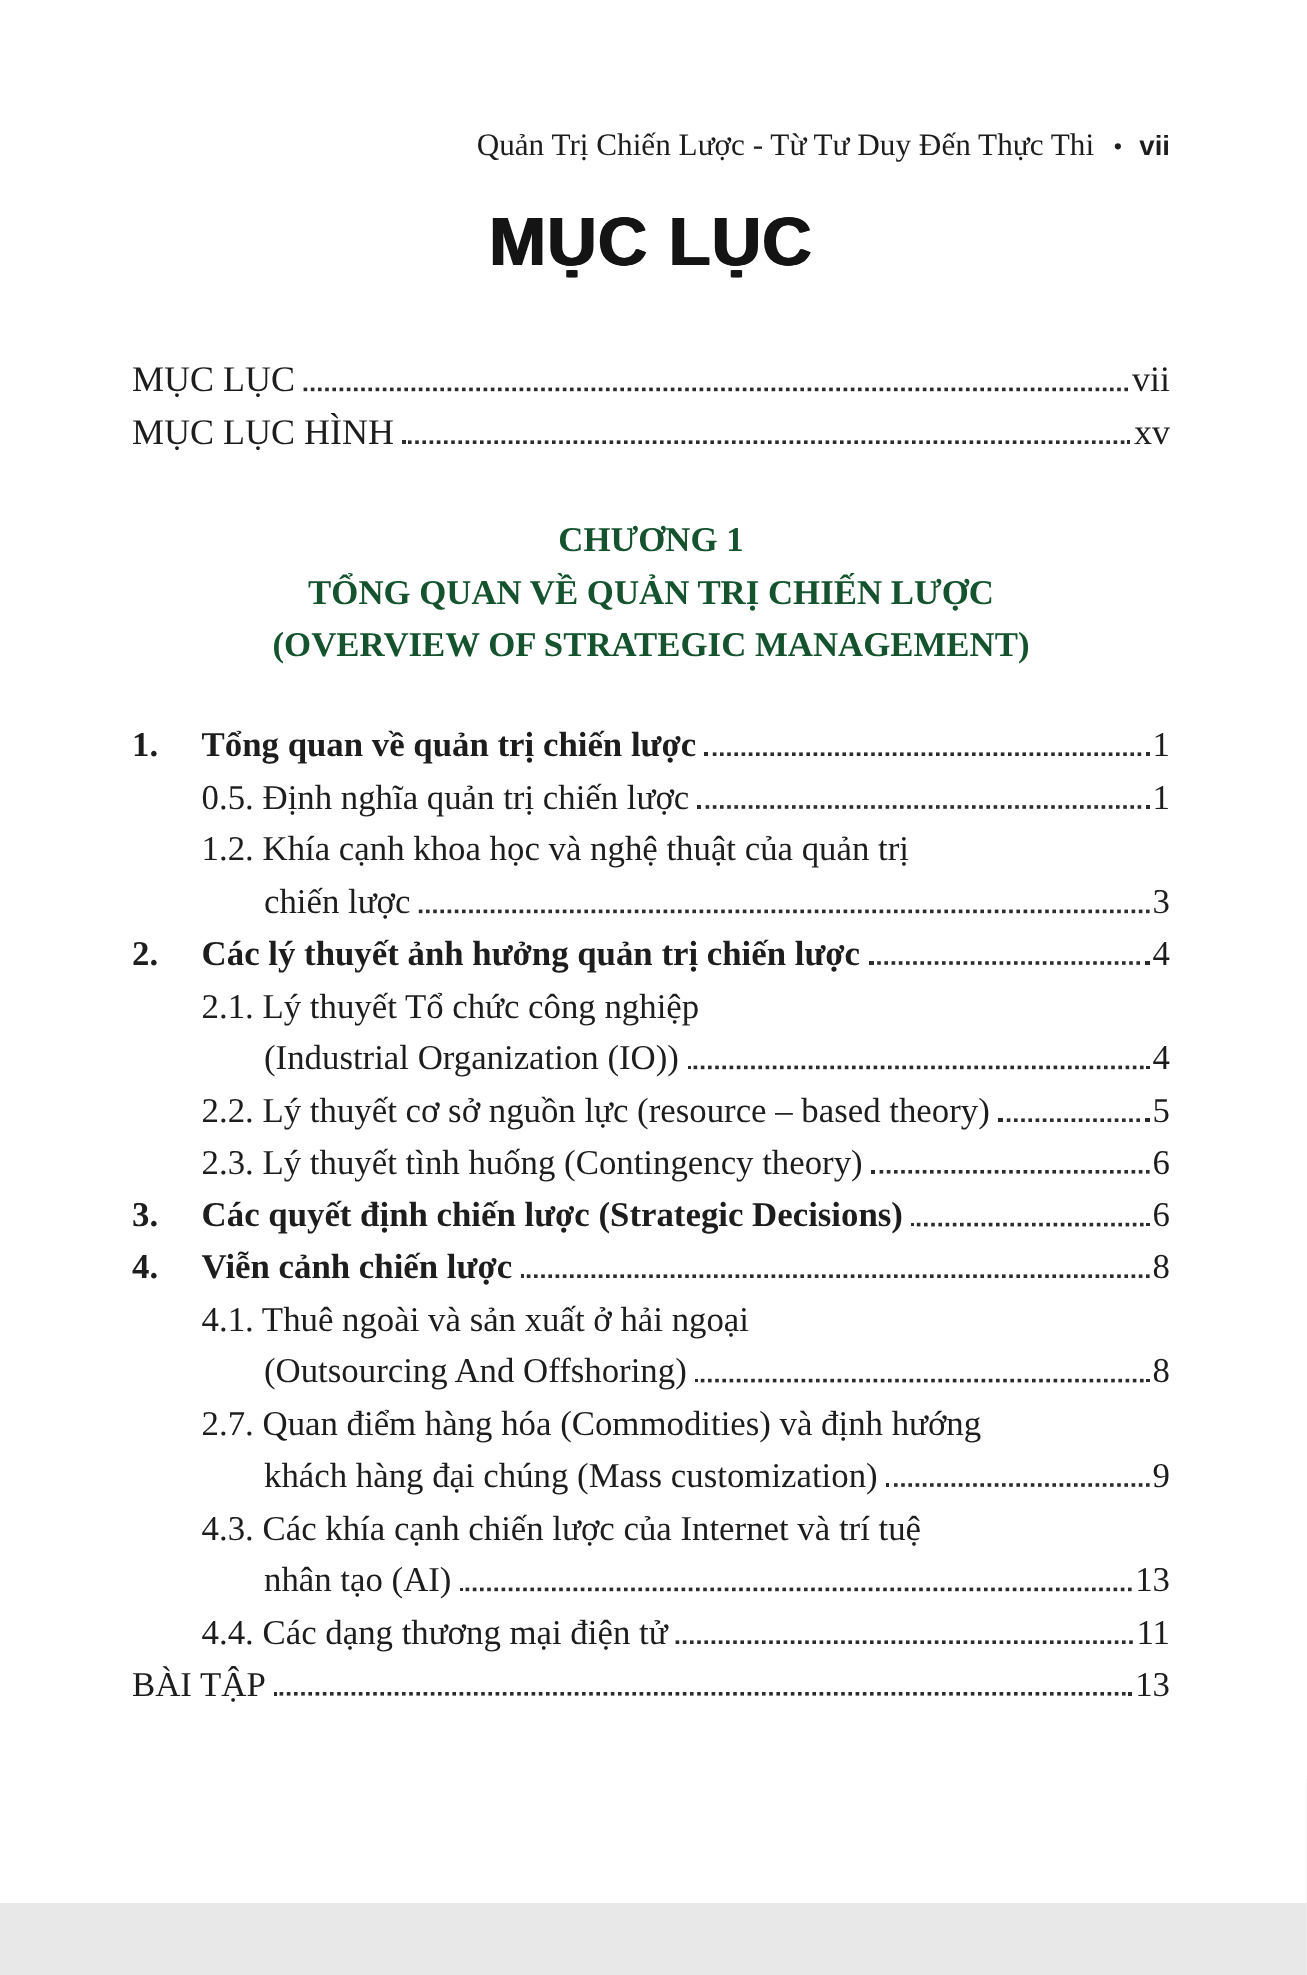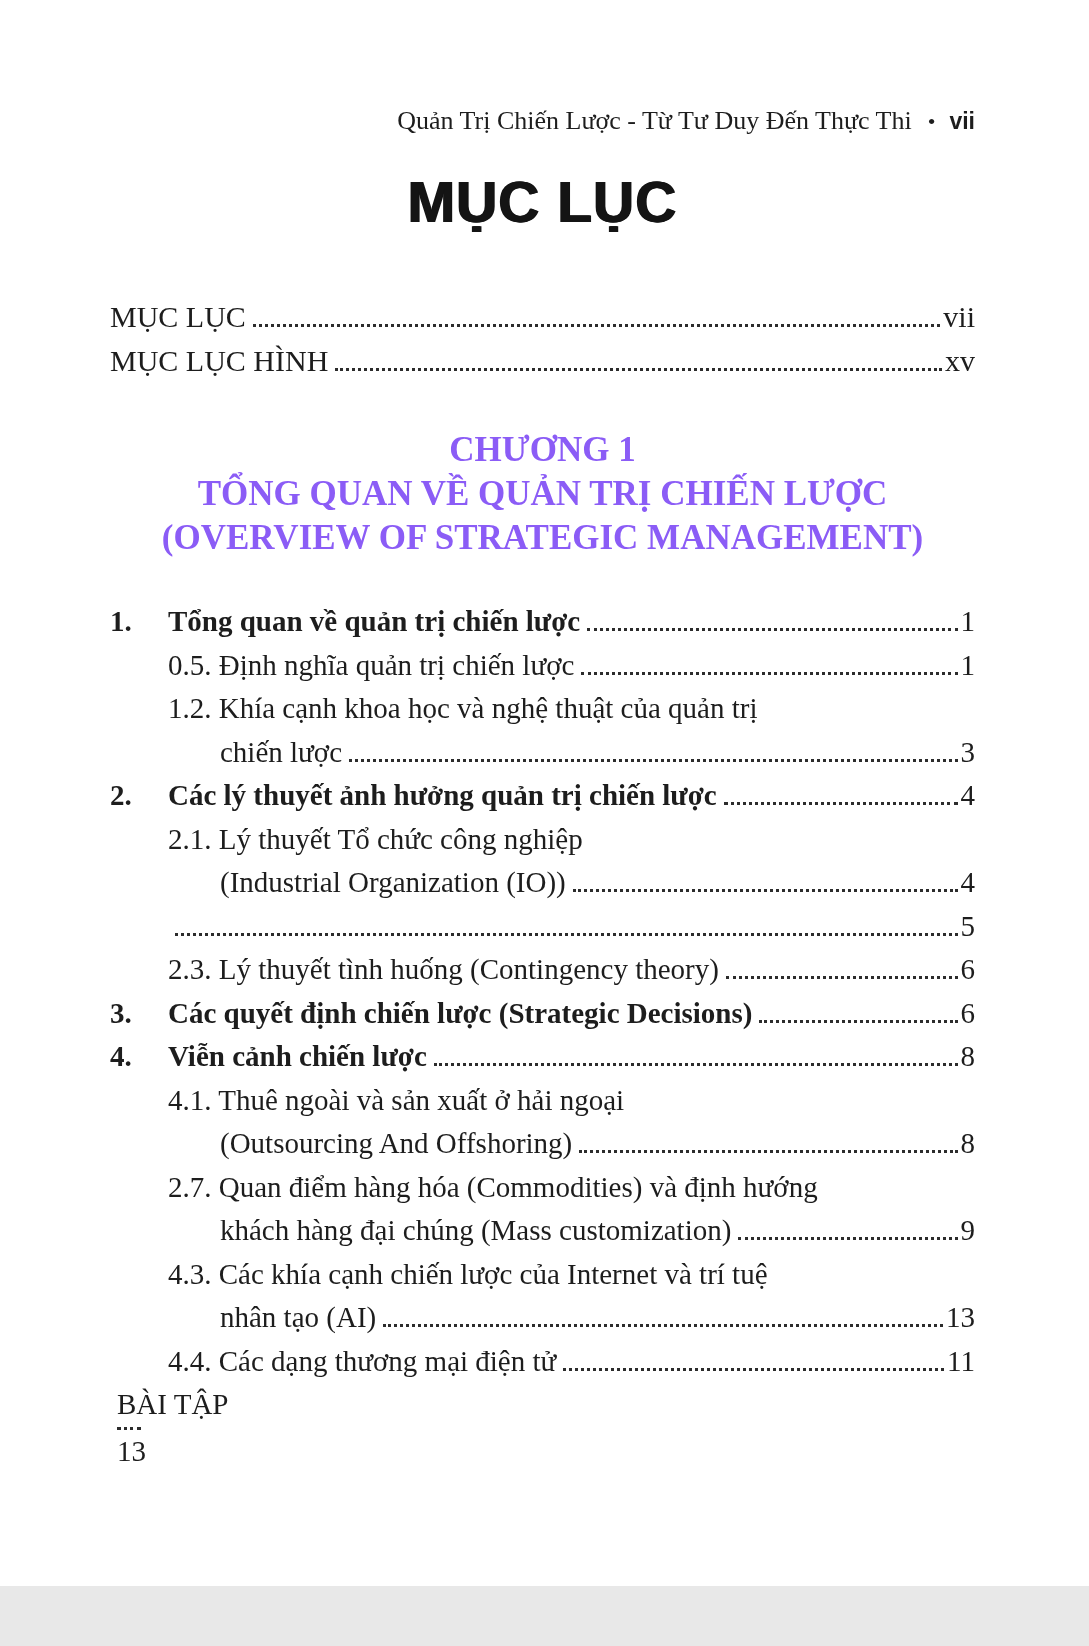--- a/index.html
+++ b/index.html
@@ -44,29 +44,29 @@
     border-bottom:3px dotted #2c2c2c;
     margin-left:7px;margin-right:3px;
   }
   .pg{flex:0 0 auto;}
   .t{flex:0 0 auto;}
   
   .front{margin-top:60px;font-size:30px;}
   
   .chapter{
     margin-top:46px;text-align:center;font-weight:bold;
-    font-size:35px;line-height:44px;color:#8b5cf6;
+    font-size:29px;line-height:44px;color:#14532d;
   }
   
   .toc{margin-top:40px;font-size:29px;}
   .row.l1 .num{flex:0 0 58px;font-weight:bold;}
   .row.l1 .t{font-weight:bold;}
   .row.sub{padding-left:58px;}
   .row.cont{padding-left:110px;}
-  .row.top{padding-left:0;flex-direction:column;}
+  .row.top{padding-left:0;}
 </style>
 </head>
 <body>
 
 <div class="page">
 
   <div class="header">
     <span>Quản Trị Chiến Lược - Từ Tư Duy Đến Thực Thi</span>
     <span class="bullet">•</span>
     <span class="folio">vii</span>
@@ -127,20 +127,21 @@
     <div class="row sub">
       <span class="t">2.1. Lý thuyết Tổ chức công nghiệp</span>
     </div>
     <div class="row cont">
       <span class="t">(Industrial Organization (IO))</span>
       <span class="leader"></span>
       <span class="pg">4</span>
     </div>
 
     <div class="row sub">
+      <span class="t">2.2. Lý thuyết cơ sở nguồn lực (resource – based theory)</span>
       <span class="leader"></span>
       <span class="pg">5</span>
     </div>
 
     <div class="row sub">
       <span class="t">2.3. Lý thuyết tình huống (Contingency theory)</span>
       <span class="leader"></span>
       <span class="pg">6</span>
     </div>
 

